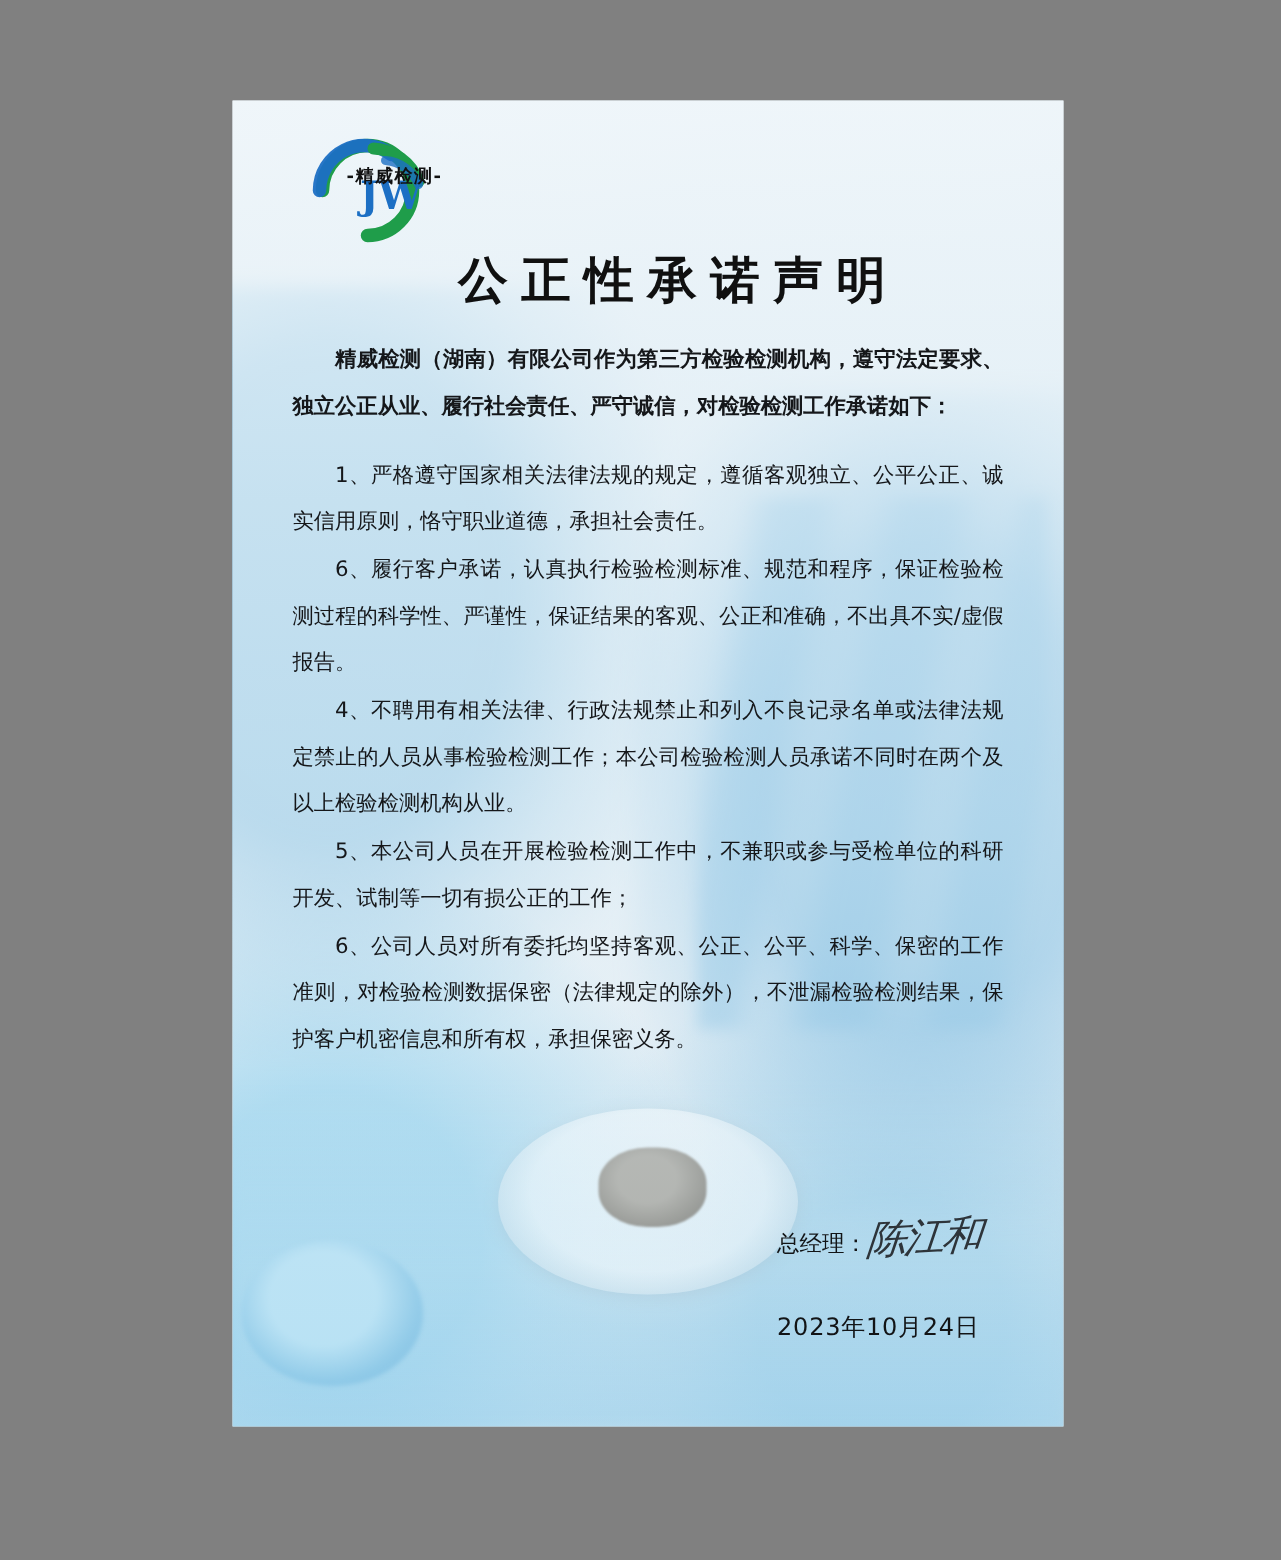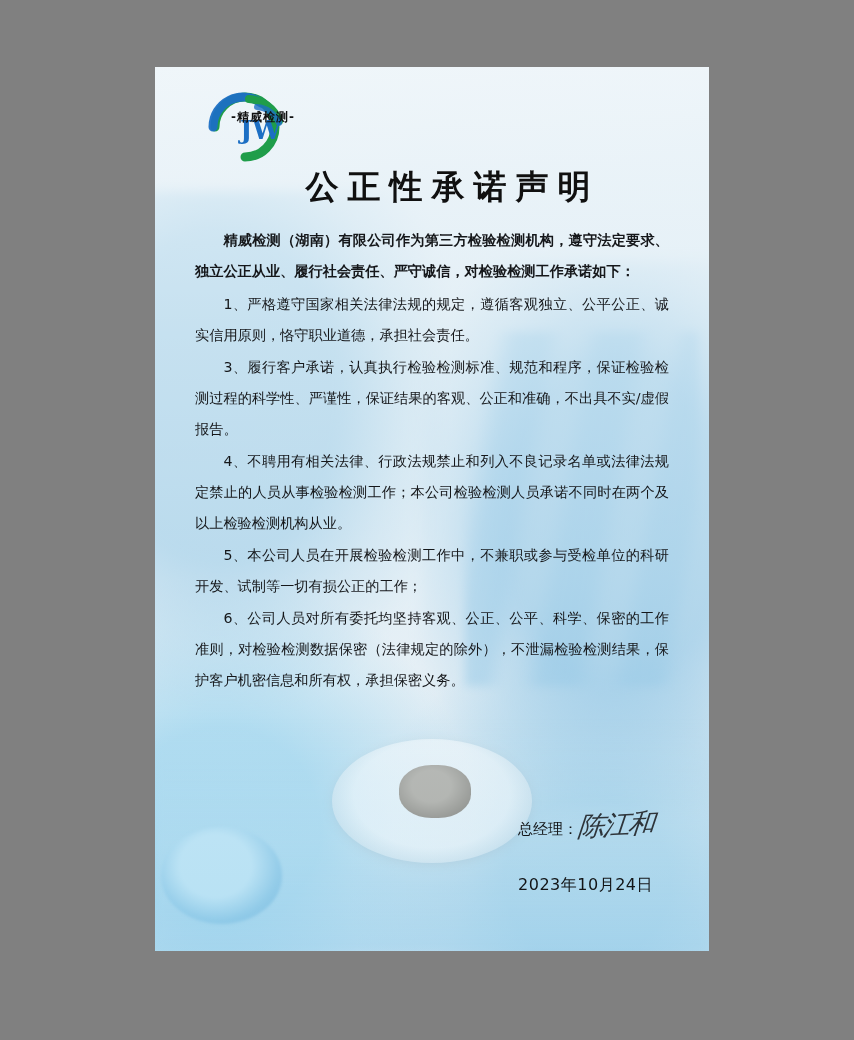--- a/index.html
+++ b/index.html
@@ -167,21 +167,21 @@
     line-height: 31px;
     color: #15171a;
     text-align: justify;
   }
   .body-text p {
     margin: 0 0 1px 0;
     text-indent: 2em;
   }
   .body-text p.lead {
     font-weight: bold;
-    margin-bottom: 2px;
+    margin-bottom: 15px;
   }
 
   .sign-row {
     position: absolute;
     right: 56px;
     top: 740px;
     display: flex;
     align-items: flex-end;
     gap: 0;
   }
@@ -239,21 +239,21 @@
         <text x="43" y="52" font-family="DejaVu Serif, serif" font-size="26" font-weight="bold" fill="#1c6fc4">JW</text>
       </svg>
       <div class="logo-name">-精威检测-</div>
     </div>
 
     <div class="doc-title">公正性承诺声明</div>
 
     <div class="body-text">
       <p class="lead">精威检测（湖南）有限公司作为第三方检验检测机构，遵守法定要求、独立公正从业、履行社会责任、严守诚信，对检验检测工作承诺如下：</p>
       <p>1、严格遵守国家相关法律法规的规定，遵循客观独立、公平公正、诚实信用原则，恪守职业道德，承担社会责任。</p>
-      <p>3、履行客户承诺，认真执行检验检测标准、规范和程序，保证检验检测过程的科学性、严谨性，保证结果的客观、公正和准确，不出具不实/虚假报告。</p>
+      <p>6、履行客户承诺，认真执行检验检测标准、规范和程序，保证检验检测过程的科学性、严谨性，保证结果的客观、公正和准确，不出具不实/虚假报告。</p>
       <p>4、不聘用有相关法律、行政法规禁止和列入不良记录名单或法律法规定禁止的人员从事检验检测工作；本公司检验检测人员承诺不同时在两个及以上检验检测机构从业。</p>
       <p>5、本公司人员在开展检验检测工作中，不兼职或参与受检单位的科研开发、试制等一切有损公正的工作；</p>
       <p>6、公司人员对所有委托均坚持客观、公正、公平、科学、保密的工作准则，对检验检测数据保密（法律规定的除外），不泄漏检验检测结果，保护客户机密信息和所有权，承担保密义务。</p>
     </div>
 
     <div class="sign-row">
       <span class="sign-label">总经理：</span>
       <span class="signature">陈江和</span>
     </div>
 

